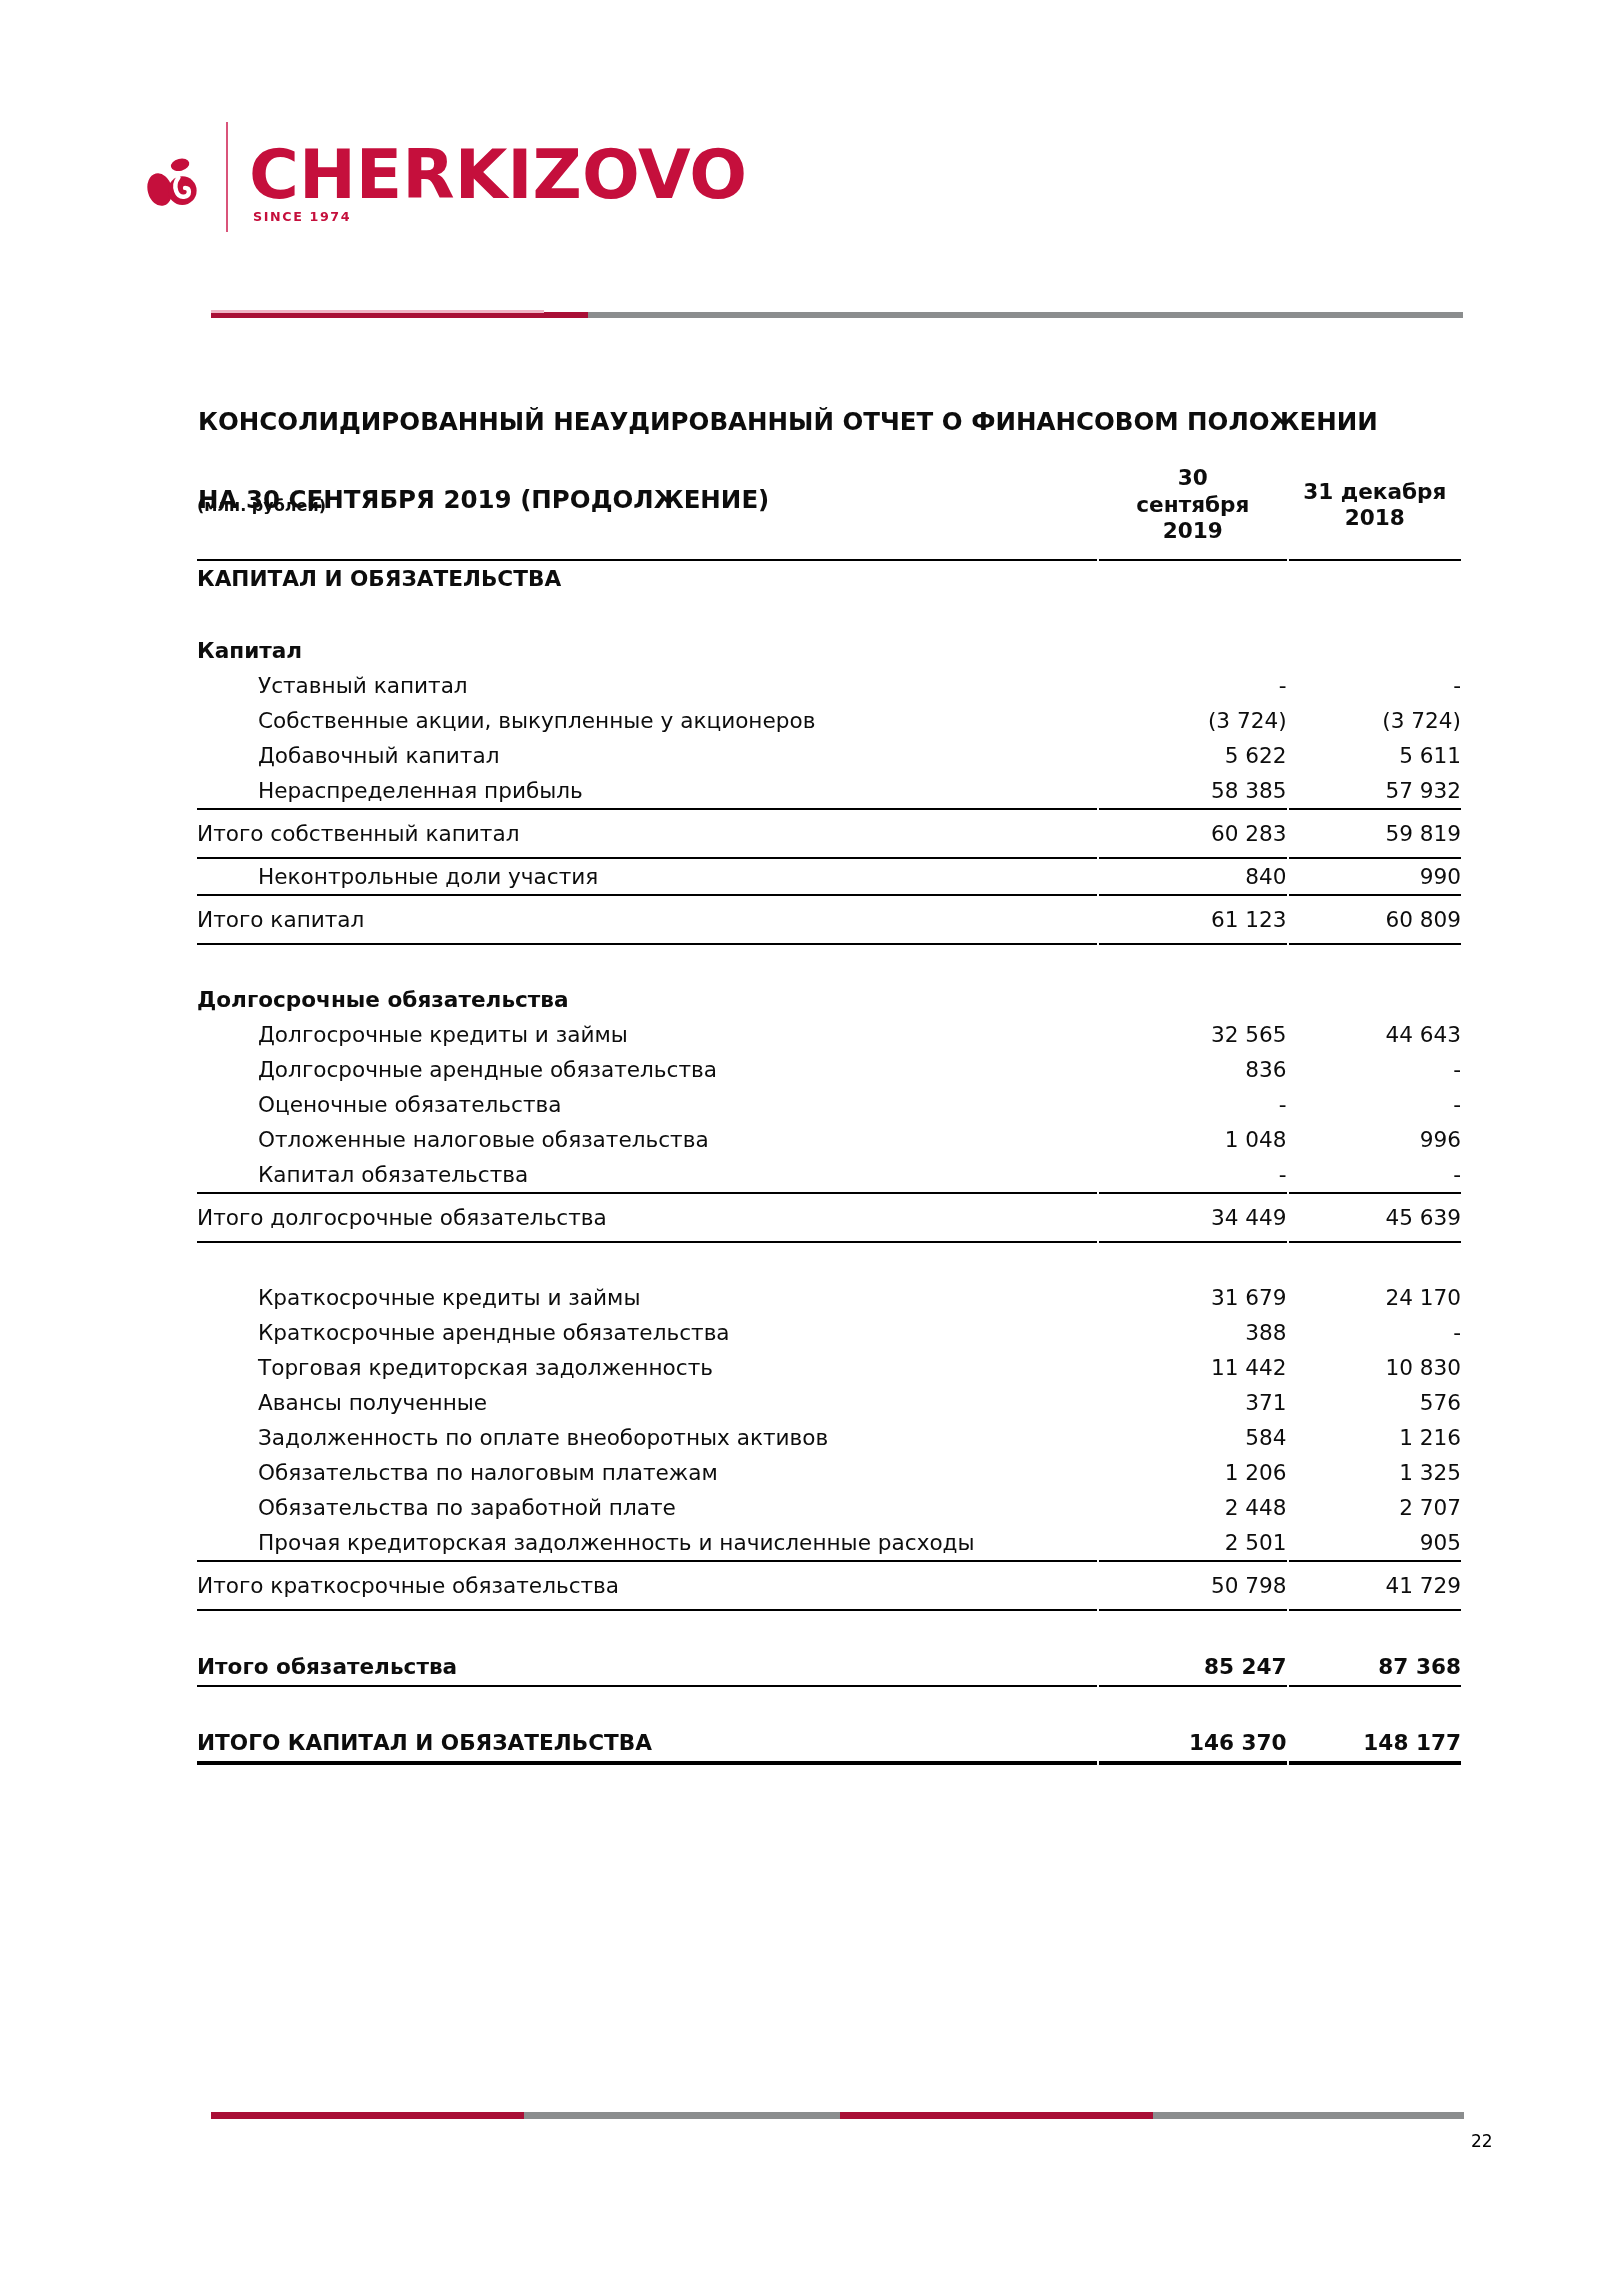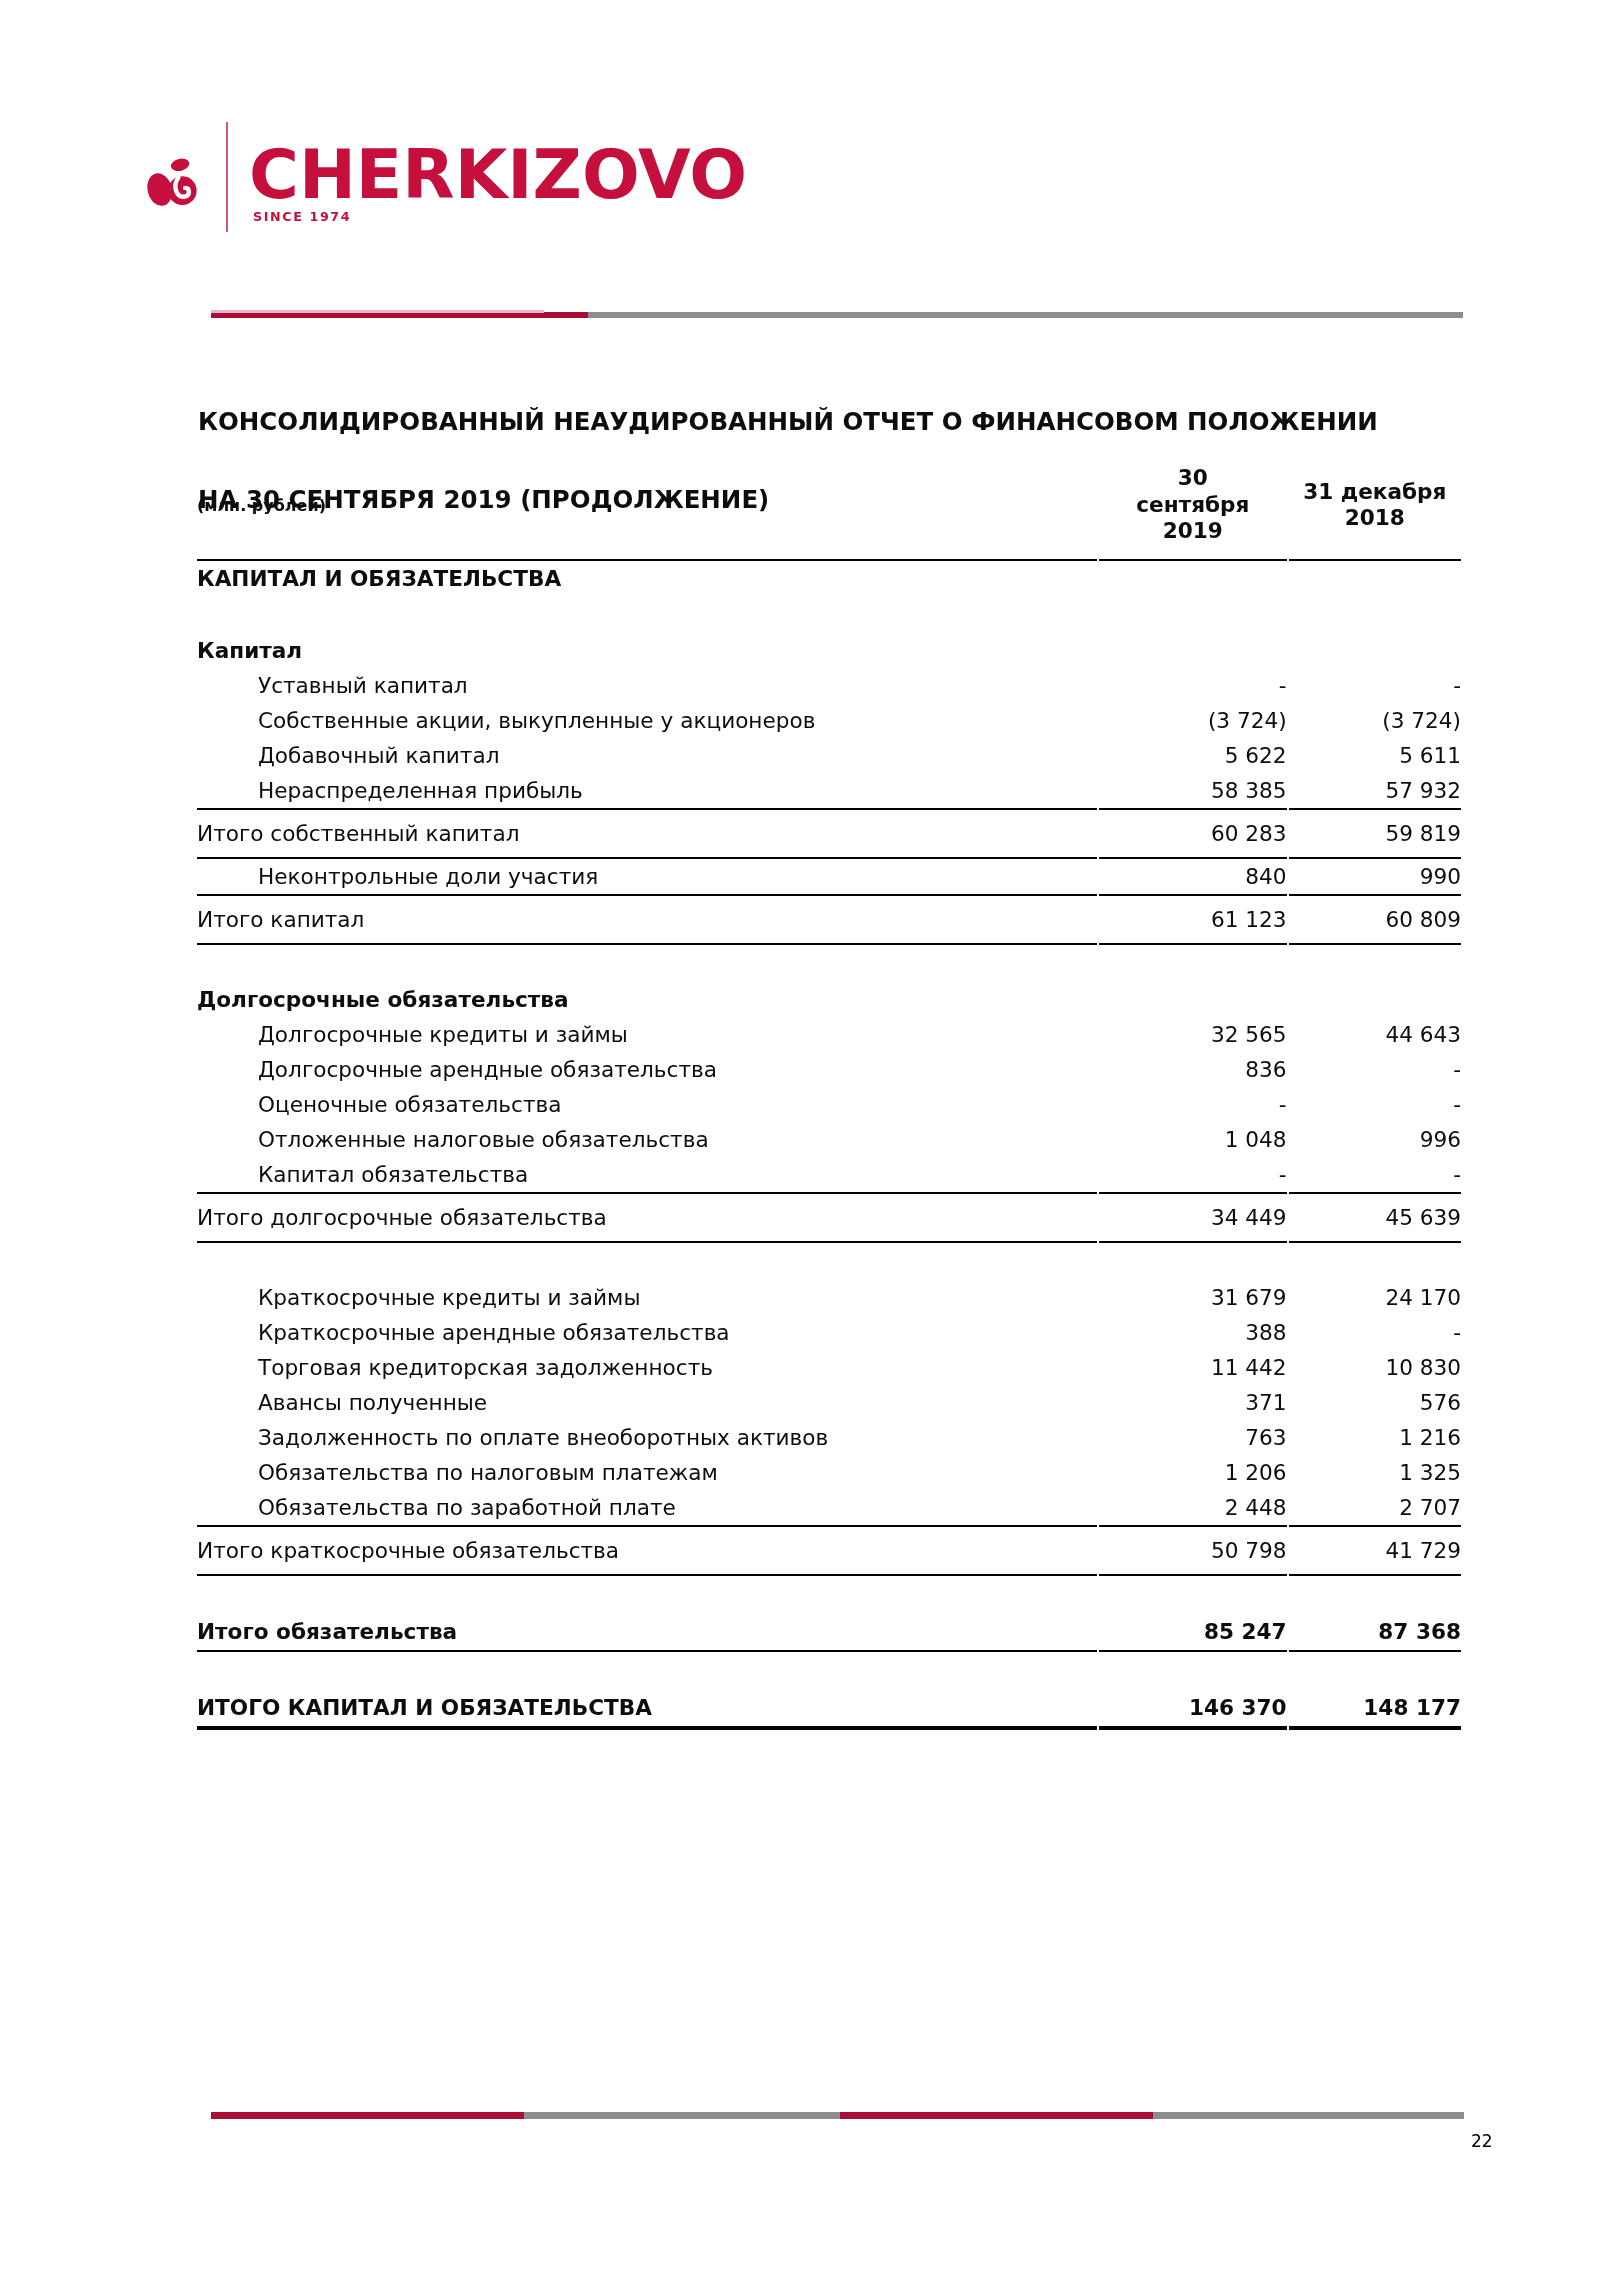--- a/index.html
+++ b/index.html
@@ -255,36 +255,41 @@
         </tr>
 
         <tr class="row-item">
           <td class="lbl">Авансы полученные</td>
           <td class="val">371</td>
           <td class="val">576</td>
         </tr>
 
         <tr class="row-item">
           <td class="lbl">Задолженность по оплате внеоборотных активов</td>
-          <td class="val">763</td>
+          <td class="val">584</td>
           <td class="val">1 216</td>
         </tr>
 
         <tr class="row-item">
           <td class="lbl">Обязательства по налоговым платежам</td>
           <td class="val">1 206</td>
           <td class="val">1 325</td>
         </tr>
 
         <tr class="row-item">
           <td class="lbl">Обязательства по заработной плате</td>
           <td class="val">2 448</td>
           <td class="val">2 707</td>
         </tr>
 
+        <tr class="row-item">
+          <td class="lbl">Прочая кредиторская задолженность и начисленные расходы</td>
+          <td class="val">2 501</td>
+          <td class="val">905</td>
+        </tr>
 
         <tr class="row-total">
           <td class="lbl">Итого краткосрочные обязательства</td>
           <td class="val">50 798</td>
           <td class="val">41 729</td>
         </tr>
 
         <tr class="row-spacer">
           <td class="lbl"></td>
           <td class="val"></td>

